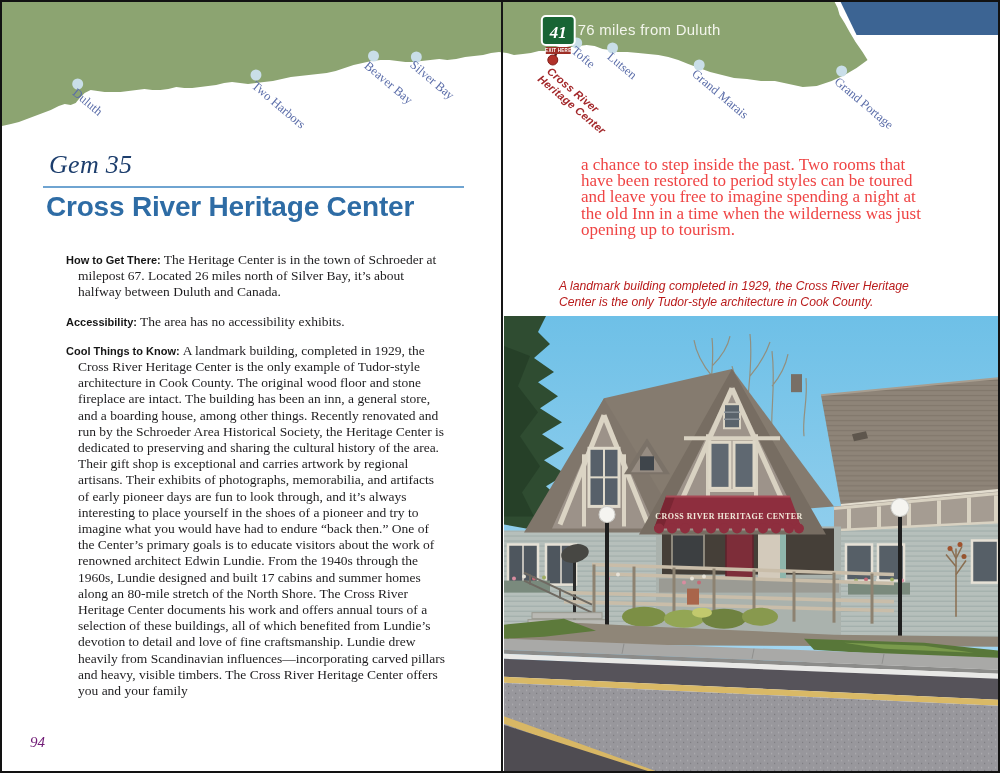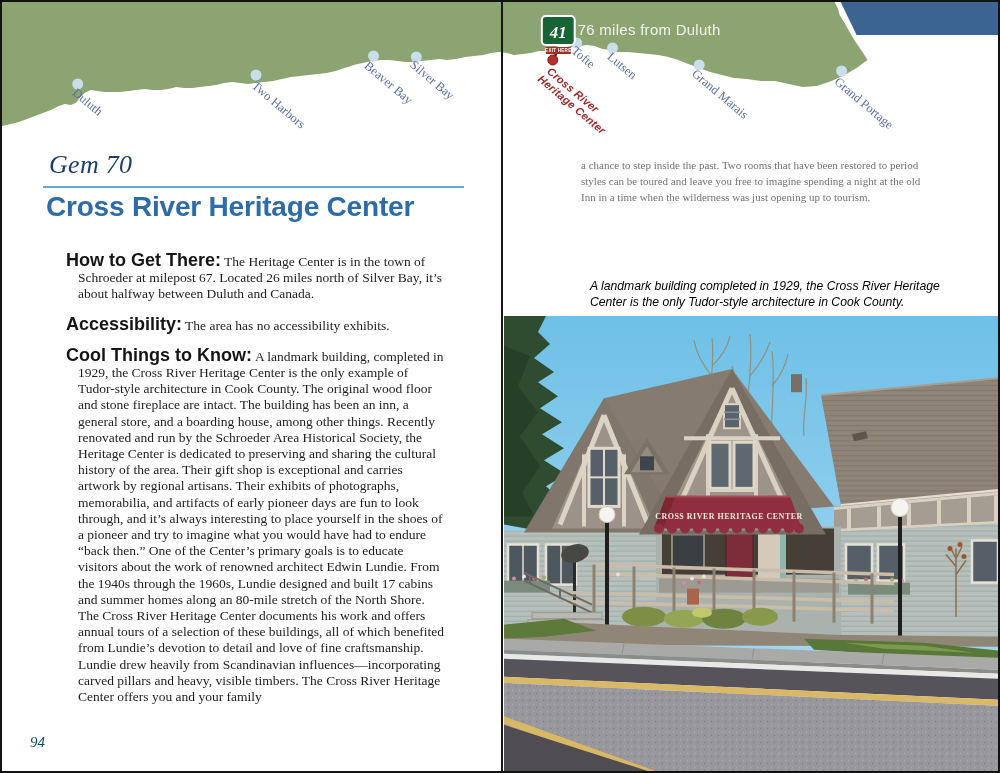--- a/index.html
+++ b/index.html
@@ -18,26 +18,26 @@
   .title{
     position:absolute;left:44px;top:189px;margin:0;
     font-family:"Liberation Sans", sans-serif;font-weight:700;font-size:28px;line-height:32px;
     color:#2e6ca5;letter-spacing:-.2px;
   }
   .sections{position:absolute;left:64px;top:250px;width:380px;}
   .para{
     margin:0 0 13px 0;padding-left:12px;text-indent:-12px;
     font-size:13.5px;line-height:16.2px;color:#1e1d1f;
   }
-  .runin{font-family:"Liberation Sans", sans-serif;font-weight:700;font-size:18px;color:#151515;margin-right:3px;font-style:normal;}
-  .pagenum{position:absolute;left:28px;top:732px;font:italic 15px "Liberation Serif", serif;color:#0c4a6e;}
-  .cont{position:absolute;left:579px;top:155px;width:354px;font-size:11px;line-height:16.2px;color:#737373;}
+  .runin{font-family:"Liberation Sans", sans-serif;font-weight:700;font-size:11px;color:#151515;margin-right:3px;font-style:normal;}
+  .pagenum{position:absolute;left:28px;top:732px;font:italic 15px "Liberation Serif", serif;color:#701a75;}
+  .cont{position:absolute;left:579px;top:155px;width:354px;font-size:17px;line-height:16.2px;color:#ef4444;}
   .caption{
-    position:absolute;left:588px;top:277px;width:386px;
-    font:italic 12.2px/15.8px "Liberation Sans", sans-serif;color:#000000;
+    position:absolute;left:557px;top:277px;width:386px;
+    font:italic 12.2px/15.8px "Liberation Sans", sans-serif;color:#b91c1c;
   }
   .photo{position:absolute;left:502px;top:314px;width:496px;height:457px;}
   .photo svg{display:block;width:100%;height:100%;}
   
   .town{font:12.5px "Liberation Serif", serif;fill:#5b6da9;}
   .map-dist{font:15px "Liberation Sans", sans-serif;fill:#f3f5ec;letter-spacing:.3px;}
   .badge-num{font:italic 700 17px "Liberation Serif", serif;fill:#ffffff;}
   .badge-sub{font:700 4.5px "Liberation Sans", sans-serif;fill:#ffffff;letter-spacing:.3px;}
   .poi{font:italic 700 11px "Liberation Sans", sans-serif;fill:#a3282b;letter-spacing:.2px;}
   .awning-text{font:700 8px "Liberation Serif", serif;fill:#f2e9da;letter-spacing:.5px;}
@@ -83,21 +83,21 @@
     <text class="map-dist" x="578" y="33">76 miles from Duluth</text>
 
     <g transform="translate(550,63) rotate(40)">
       <text class="poi" x="2" y="8">Cross River</text>
       <text class="poi" x="0" y="20">Heritage Center</text>
     </g>
   </svg>
 
   <div class="gutter"></div>
 
-  <div class="kicker">Gem 70</div>
+  <div class="kicker">Gem 35</div>
   <div class="rule"></div>
   <h1 class="title">Cross River Heritage Center</h1>
 
   <div class="sections">
     <p class="para"><b class="runin">How to Get There:</b><span>The Heritage Center is in the town of Schroeder at milepost 67. Located 26 miles north of Silver Bay, it’s about halfway between Duluth and Canada.</span></p>
     <p class="para"><b class="runin">Accessibility:</b><span>The area has no accessibility exhibits.</span></p>
     <p class="para"><b class="runin">Cool Things to Know:</b><span>A landmark building, completed in 1929, the Cross River Heritage Center is the only example of Tudor-style architecture in Cook County. The original wood floor and stone fireplace are intact. The building has been an inn, a general store, and a boarding house, among other things. Recently renovated and run by the Schroeder Area Historical Society, the Heritage Center is dedicated to preserving and sharing the cultural history of the area. Their gift shop is exceptional and carries artwork by regional artisans. Their exhibits of photographs, memorabilia, and artifacts of early pioneer days are fun to look through, and it’s always interesting to place yourself in the shoes of a pioneer and try to imagine what you would have had to endure “back then.” One of the Center’s primary goals is to educate visitors about the work of renowned architect Edwin Lundie. From the 1940s through the 1960s, Lundie designed and built 17 cabins and summer homes along an 80-mile stretch of the North Shore. The Cross River Heritage Center documents his work and offers annual tours of a selection of these buildings, all of which benefited from Lundie’s devotion to detail and love of fine craftsmanship. Lundie drew heavily from Scandinavian influences—incorporating carved pillars and heavy, visible timbers. The Cross River Heritage Center offers you and your family</span></p>
   </div>
 
   <div class="pagenum">94</div>

